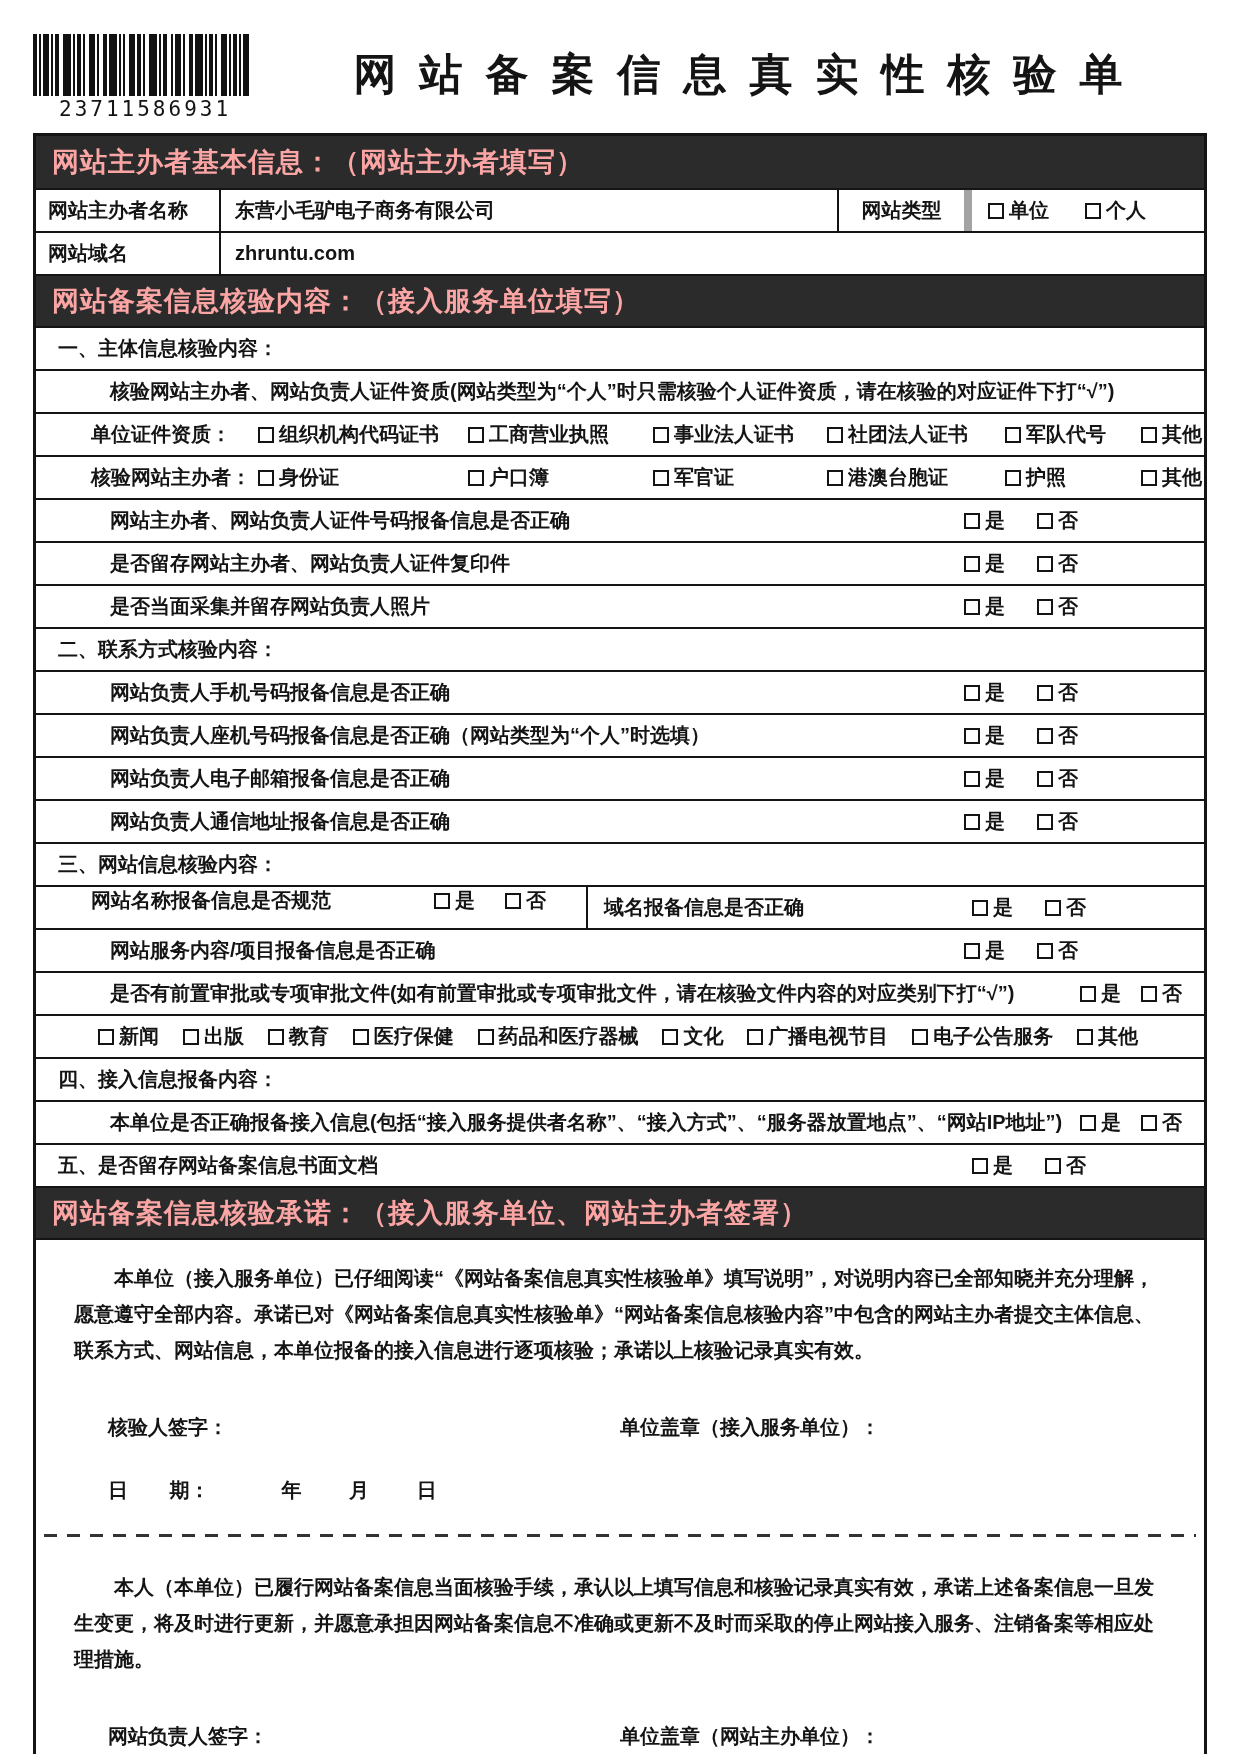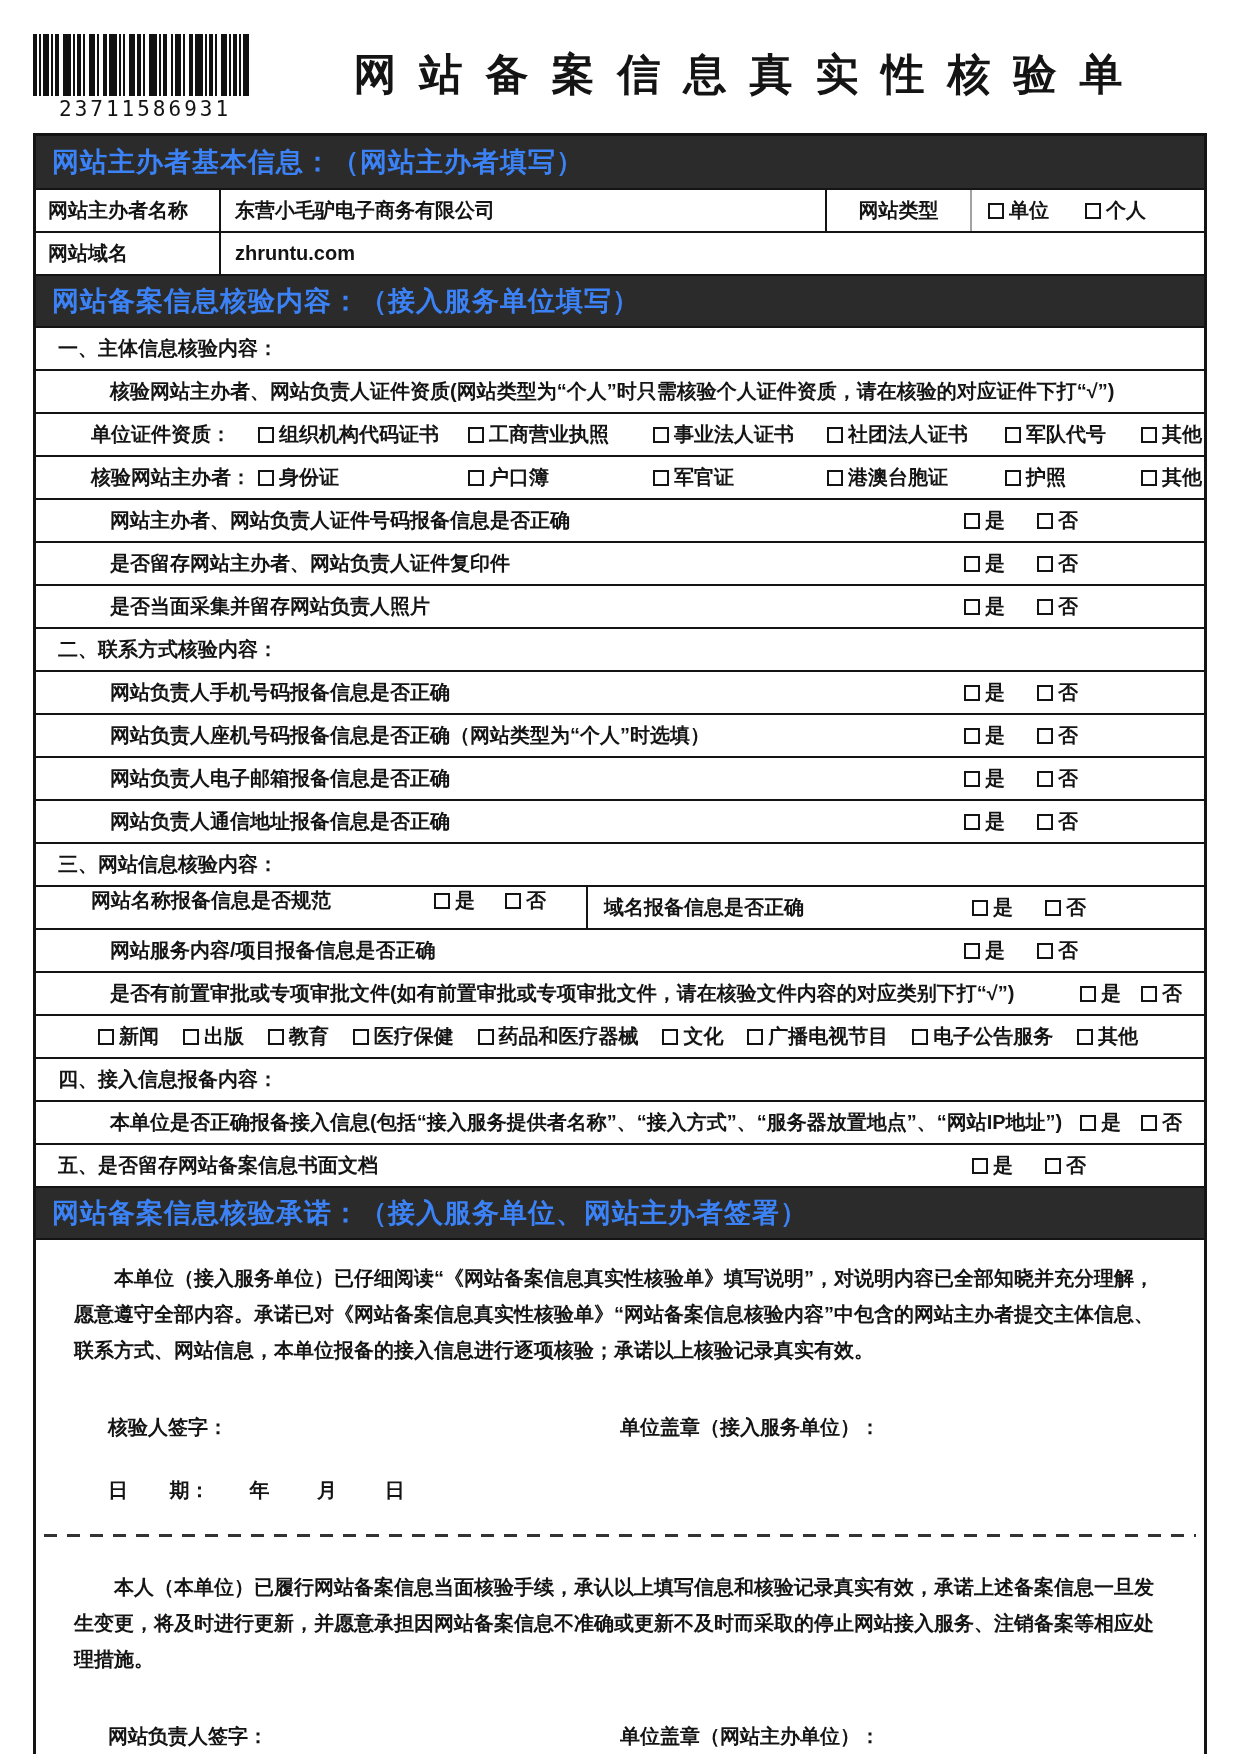--- a/index.html
+++ b/index.html
@@ -18,32 +18,32 @@
     font-size: 21px; letter-spacing: 3px; padding-left: 26px; margin-top: 1px;
   }
   .doc-title {
     flex: 1; text-align: center; font-size: 43px; font-weight: 700;
     letter-spacing: 23px; padding-top: 12px; white-space: nowrap; text-indent: 23px;
   }
   
   .table { margin: 12px 33px 0 33px; border: 3px solid #141414; border-bottom-width: 8px; }
   .table > :first-child { border-top: none; }
   .bar {
-    background: #2b2b2b; color: #3b82f6; min-height: 52px; display: flex;
+    background: #2b2b2b; color: #fca5a5; min-height: 52px; display: flex;
     align-items: center; padding: 4px 16px; font-size: 27px; letter-spacing: 1px;
     border-top: 2px solid #141414;
   }
   .row {
     min-height: 43px; display: flex; align-items: center;
     border-top: 2px solid #141414; font-size: 20px;
   }
   .lbl { width: 185px; flex: none; padding: 6px 12px; border-right: 2px solid #141414;
          align-self: stretch; display: flex; align-items: center; }
   .val { flex: 1; padding: 6px 14px; display: flex; align-items: center; }
-  .type-lbl { width: 147px; flex: none; border-left: 2px solid #141414; border-right: 2px solid #a3a3a3;
+  .type-lbl { width: 135px; flex: none; border-left: 2px solid #141414; border-right: 8px solid #a3a3a3;
               align-self: stretch; display: flex; align-items: center; justify-content: center; }
   .opts2 { width: 232px; flex: none; display: flex; gap: 36px; padding: 0 16px; }
   .sec { padding-left: 22px; }
   .ind { padding-left: 74px; padding-right: 8px; }
   .grid-certs {
     display: grid; grid-template-columns: 167px 210px 185px 174px 178px 136px auto;
     align-items: center; padding-left: 55px; width: 100%;
   }
   .yn { margin-left: auto; display: flex; gap: 32px; padding-right: 118px; white-space: nowrap; }
   .yn-tight { margin-left: auto; display: flex; gap: 20px; padding-right: 14px; white-space: nowrap; }
@@ -56,21 +56,21 @@
   .split-r { flex: 1; display: flex; align-items: center; padding-left: 16px; }
   .approval-opts { display: flex; justify-content: space-between; width: 100%;
                    padding-left: 62px; padding-right: 66px; }
   
   .promise { display: block; border-top: 2px solid #141414; padding: 20px 0 70px 0; }
   .promise p { font-size: 20px; line-height: 1.8; text-indent: 2em; padding: 0 38px; }
   .sign-row { display: flex; margin-top: 46px; padding-left: 72px; font-size: 20px; }
   .sign-first { width: 512px; flex: none; }
   .date-row { margin-top: 36px; padding-left: 72px; font-size: 20px; display: flex; }
   .date-lbl { word-spacing: 36px; }
-  .date-ymd { margin-left: 40px; word-spacing: 42px; }
+  .date-ymd { margin-left: 72px; word-spacing: 42px; }
   .divider { height: 3px; margin: 30px 8px 0 8px;
              background: repeating-linear-gradient(90deg, #333 0 13px, transparent 13px 23px); }
   .p2 { margin-top: 32px; }
 </style>
 </head>
 <body>
 
 <div class="page">
 
   <div class="header">

